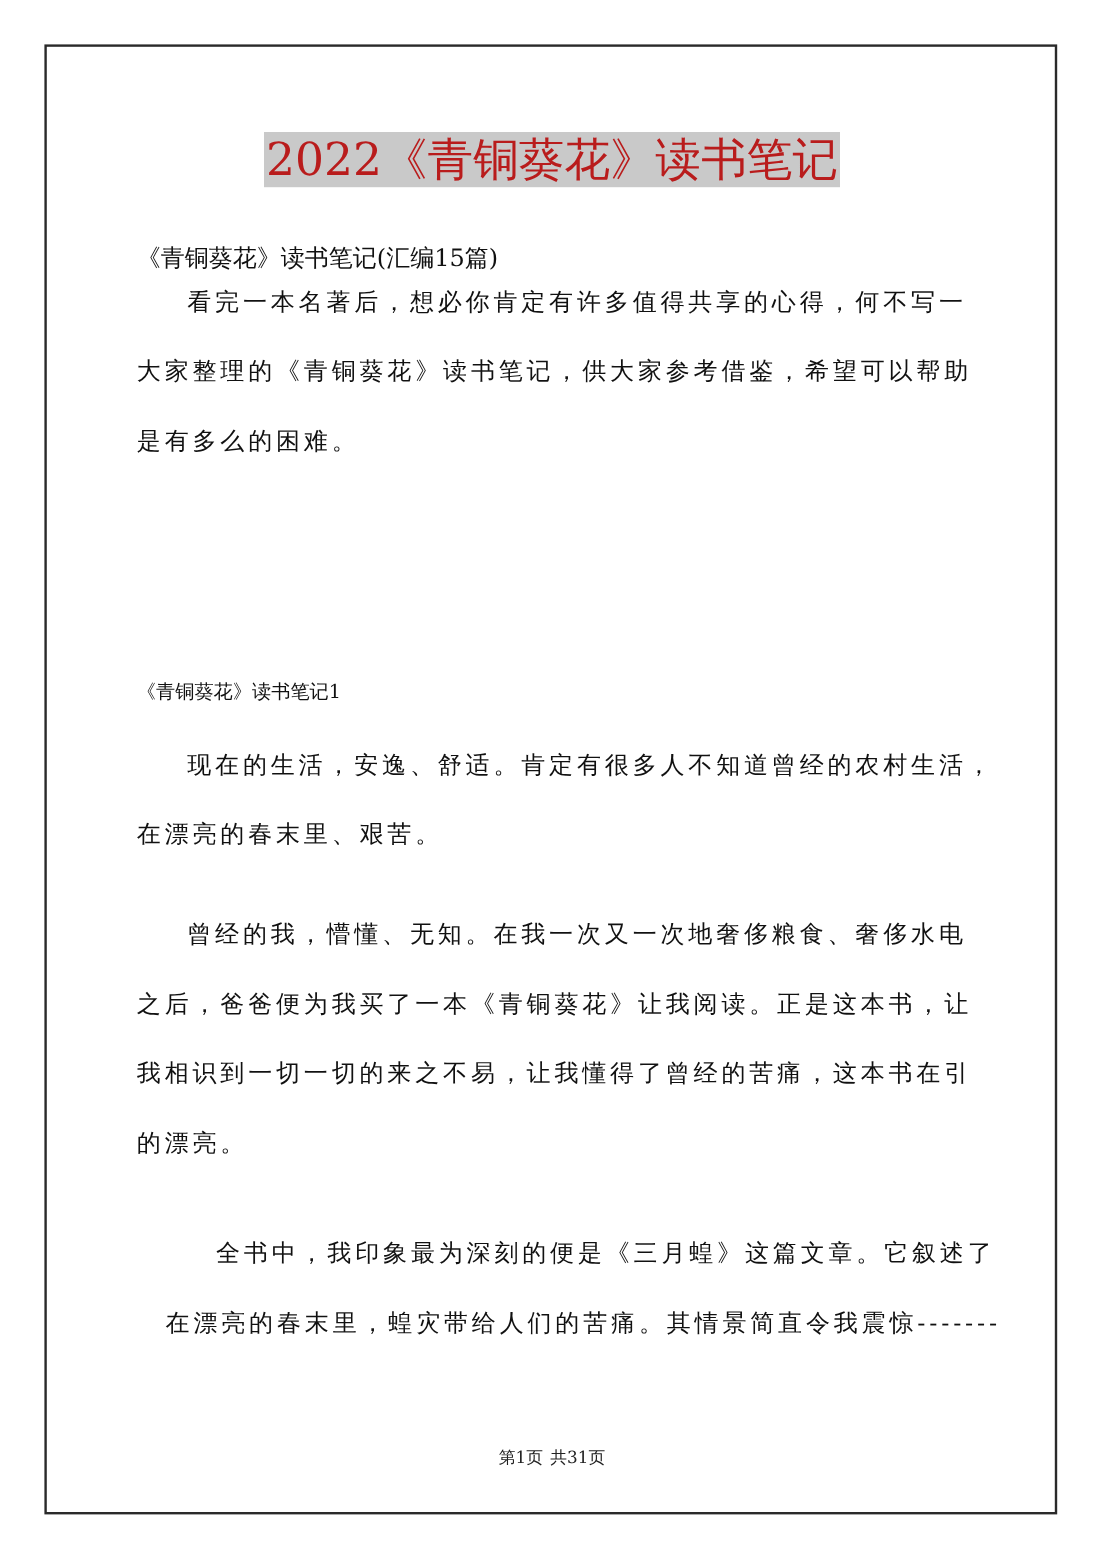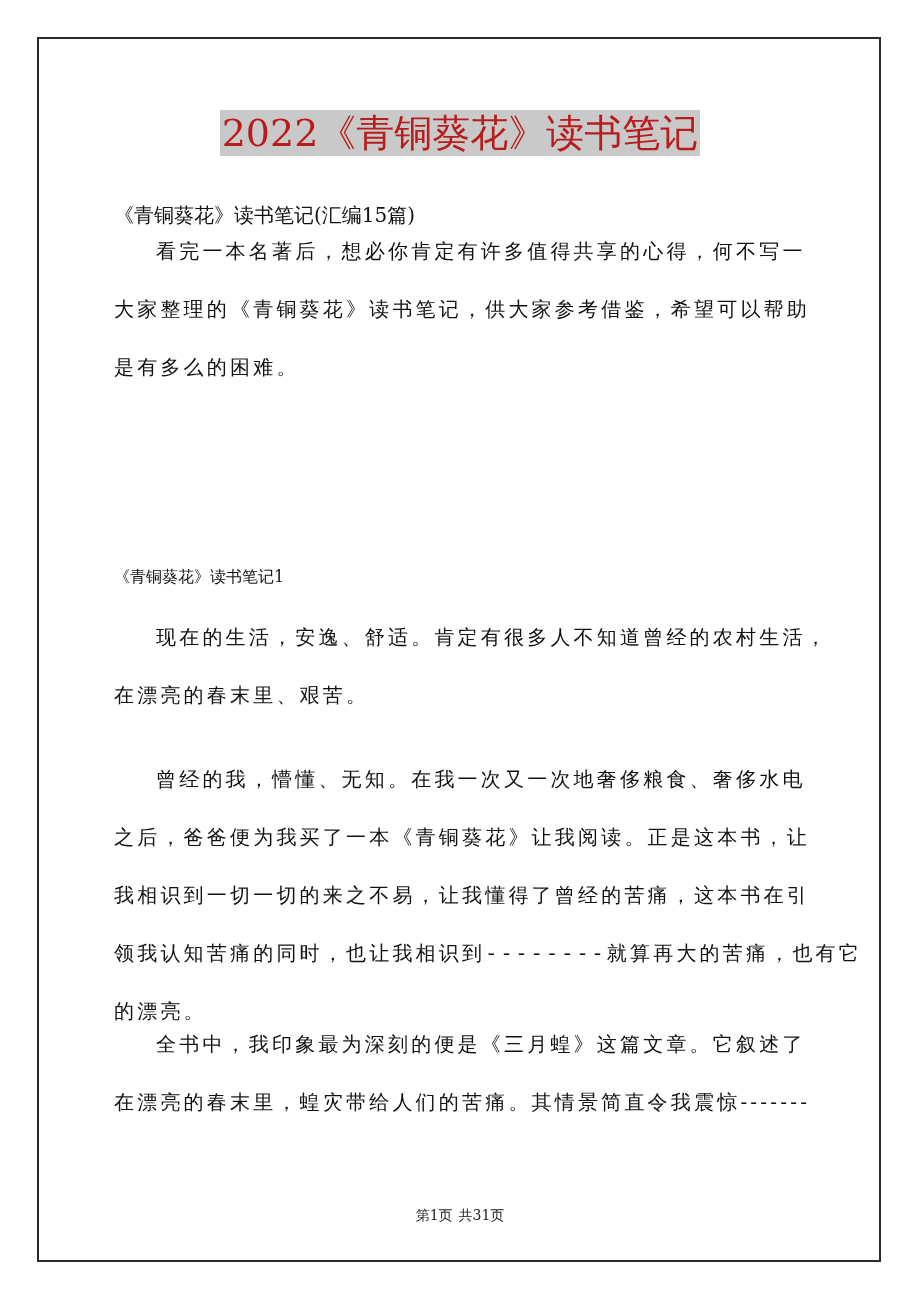--- a/index.html
+++ b/index.html
@@ -62,24 +62,23 @@
 
 <div class="para-block" style="top:608px;">
   <span class="line indent">现在的生活，安逸、舒适。肯定有很多人不知道曾经的农村生活，</span>
   <span class="line">在漂亮的春末里、艰苦。</span>
 </div>
 
 <div class="para-block" style="top:752px;font-family:Liberation Mono, monospace;">
   <span class="line indent">曾经的我，懵懂、无知。在我一次又一次地奢侈粮食、奢侈水电</span>
   <span class="line">之后，爸爸便为我买了一本《青铜葵花》让我阅读。正是这本书，让</span>
   <span class="line">我相识到一切一切的来之不易，让我懂得了曾经的苦痛，这本书在引</span>
-  <span class="line">领我认知苦痛的同时，也让我相识到--------就算再大的苦痛，也有它</span>
   <span class="line">的漂亮。</span>
 </div>
 
-<div class="para-block" style="top:1015px;">
+<div class="para-block" style="top:1015px;margin-left:24px;">
   <span class="line indent">全书中，我印象最为深刻的便是《三月蝗》这篇文章。它叙述了</span>
   <span class="line">在漂亮的春末里，蝗灾带给人们的苦痛。其情景简直令我震惊-------</span>
 </div>
 
 <div class="footer">
   <span>第1页</span><span>共31页</span>
 </div>
 
 </body></html>

